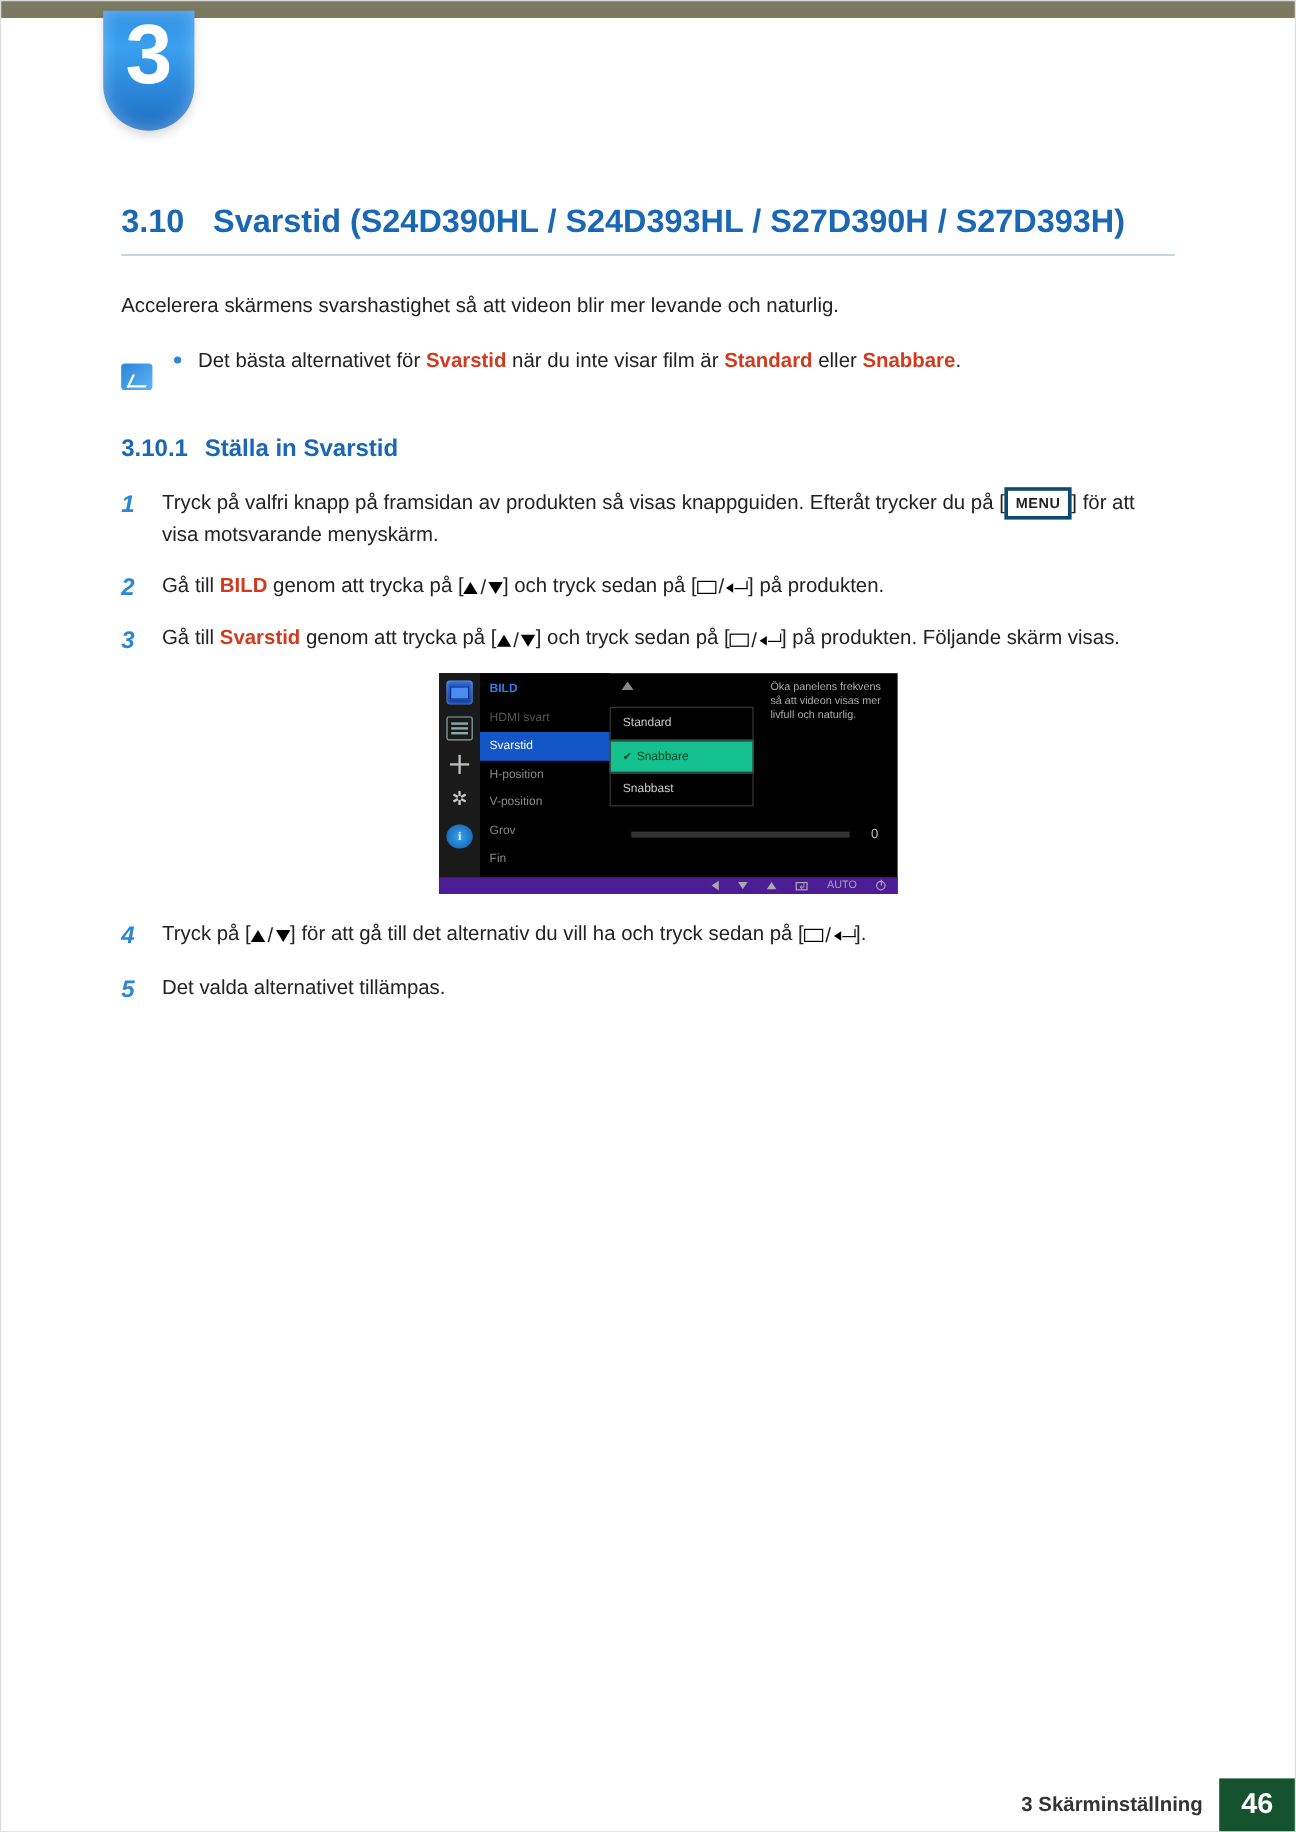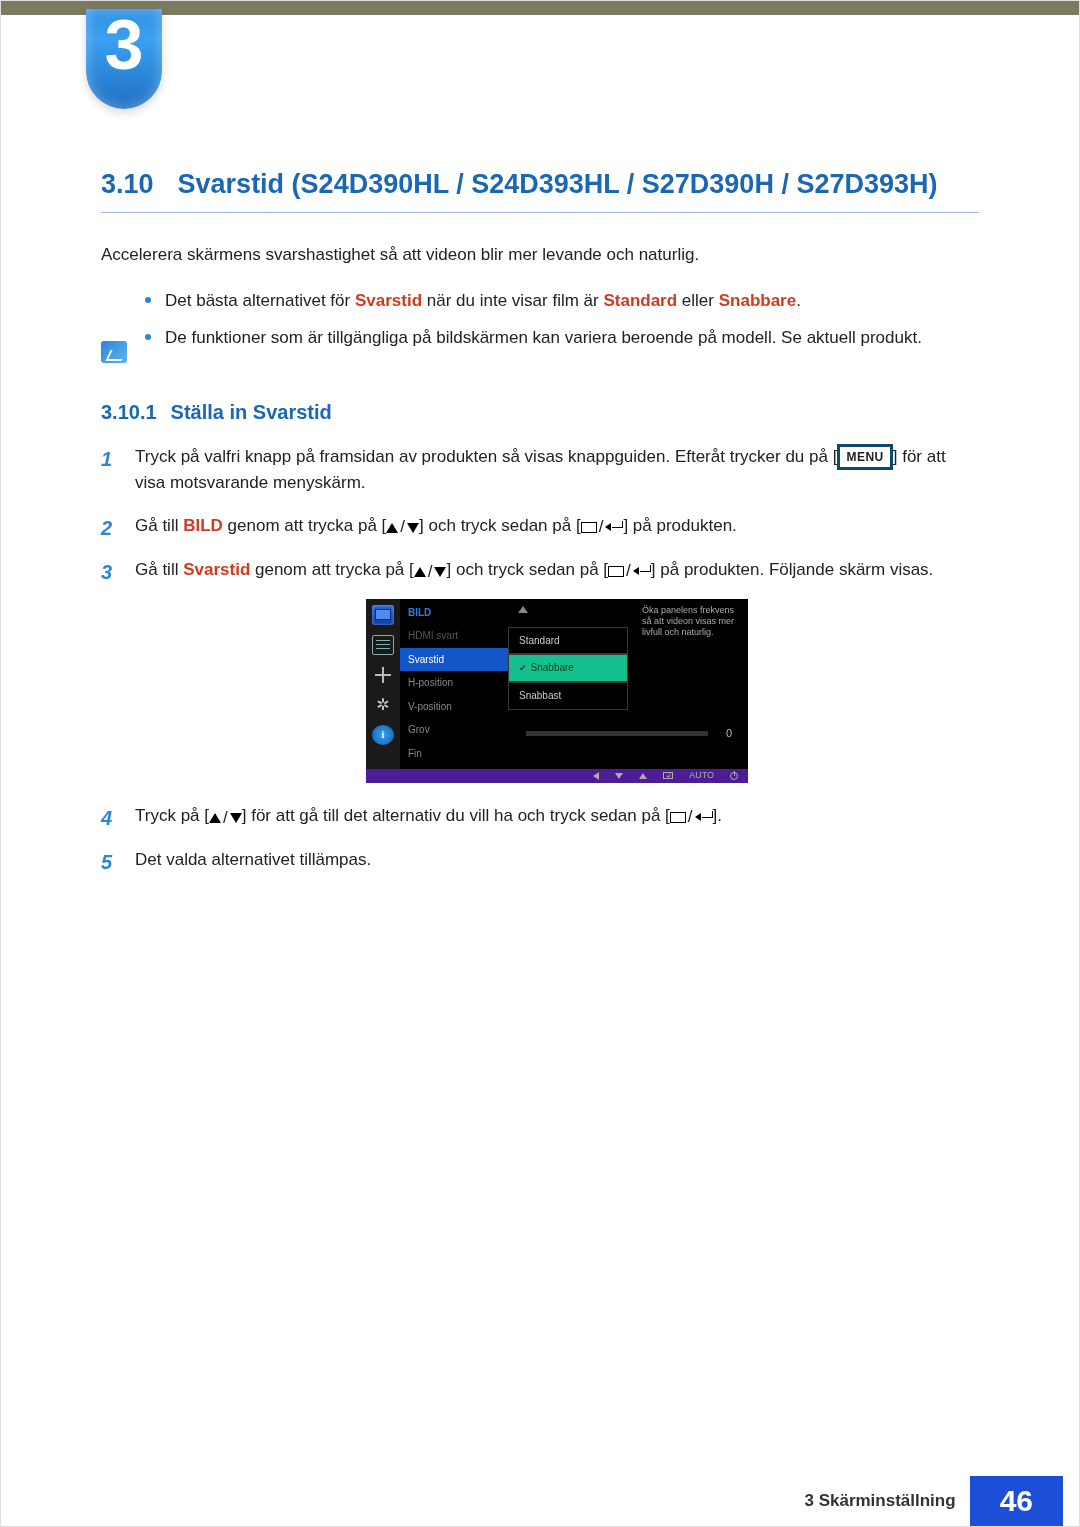--- a/index.html
+++ b/index.html
@@ -225,27 +225,27 @@
     font-size:9px; color:#aaa;
   }
   .nav-tri-l { width:0;height:0;border-top:4px solid transparent;border-bottom:4px solid transparent;border-right:6px solid #aaa; }
   .nav-tri-d { width:0;height:0;border-left:4px solid transparent;border-right:4px solid transparent;border-top:6px solid #aaa; }
   .nav-tri-u { width:0;height:0;border-left:4px solid transparent;border-right:4px solid transparent;border-bottom:6px solid #aaa; }
   .nav-enter { width:10px;height:7px;border:1px solid #aaa;position:relative; }
   .nav-enter::after { content:"↲"; position:absolute; left:1px; top:-3px; font-size:8px; color:#aaa; }
   .nav-power { width:8px;height:8px;border:1px solid #aaa;border-radius:50%;position:relative; }
   .nav-power::after { content:"";position:absolute;left:3px;top:-2px;width:1px;height:5px;background:#aaa; }
   .footer {
-    position:absolute; bottom:0; left:0; right:16px;
+    position:absolute; bottom:0; left:0; right:0;
     display:flex; justify-content:flex-end; align-items:center;
   }
   .footer-text { font-size:17px; font-weight:bold; color:#333; padding-right:14px; }
   .footer-page {
-    background:#1d4ed8; color:#fff; font-size:30px; font-weight:bold;
-    padding:8px 30px;
+    background:#14532d; color:#fff; font-size:24px; font-weight:bold;
+    padding:8px 18px;
   }
 </style>
 </head>
 <body>
 
 <div class="page">
   <div class="topstripe"></div>
 
   <div class="header">
     <div class="chapter-badge">3</div>
@@ -258,21 +258,20 @@
     </div>
 
     <p class="intro">Accelerera skärmens svarshastighet så att videon blir mer levande och naturlig.</p>
 
     <div class="notebox">
       <div class="note-icon"></div>
       <ul>
         <li>
           <span>Det bästa alternativet för </span><span class="hl-red">Svarstid</span><span> när du inte visar film är </span><span class="hl-red">Standard</span><span> eller </span><span class="hl-red">Snabbare</span><span>.</span>
         </li>
-        <li>De funktioner som är tillgängliga på bildskärmen kan variera beroende på modell. Se aktuell produkt.</li>
       </ul>
     </div>
 
     <div class="subsection">
       <span class="snum">3.10.1</span><span>Ställa in Svarstid</span>
     </div>
 
     <ol class="steps">
       <li>
         <span>Tryck på valfri knapp på framsidan av produkten så visas knappguiden. Efteråt trycker du på [</span><span class="menu-chip">MENU</span><span>] för att visa motsvarande menyskärm.</span>

